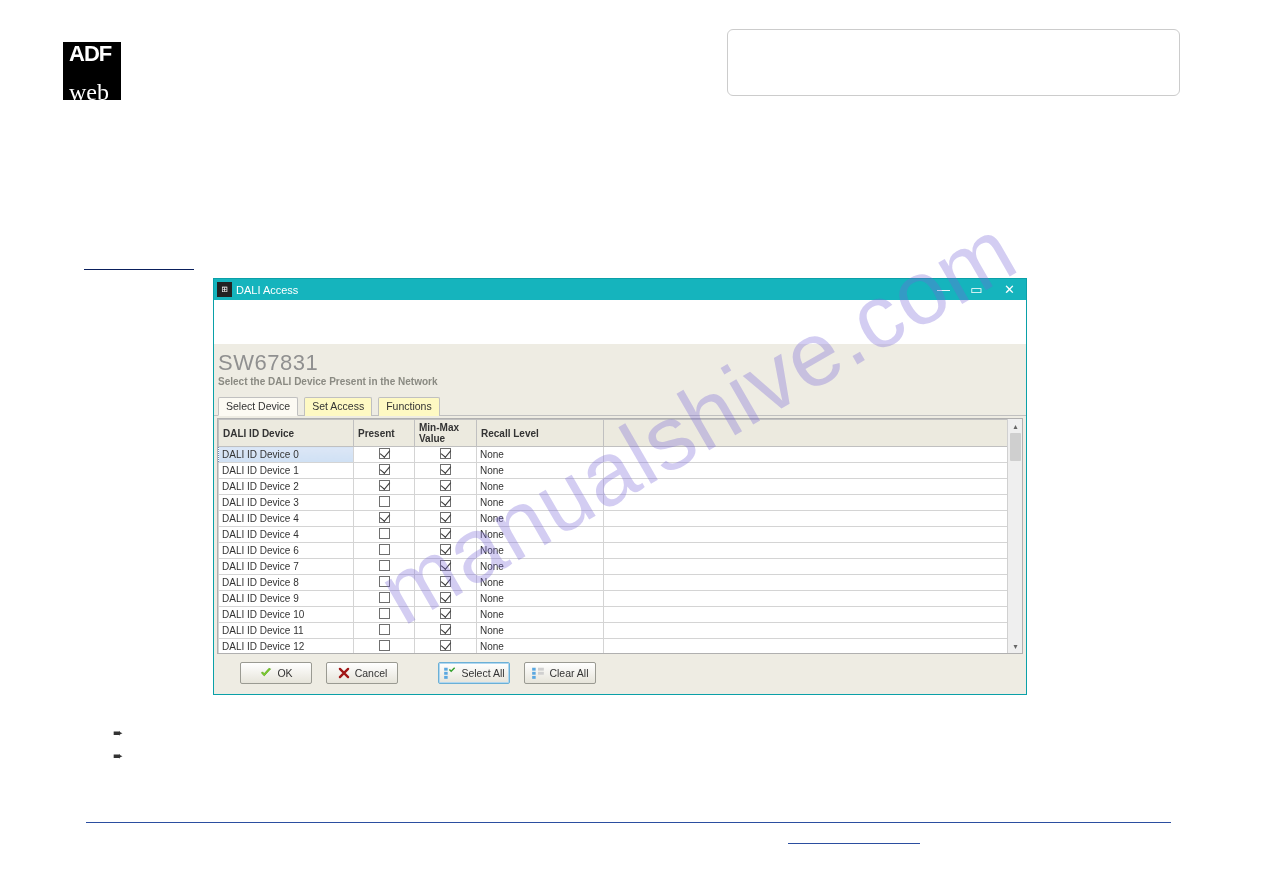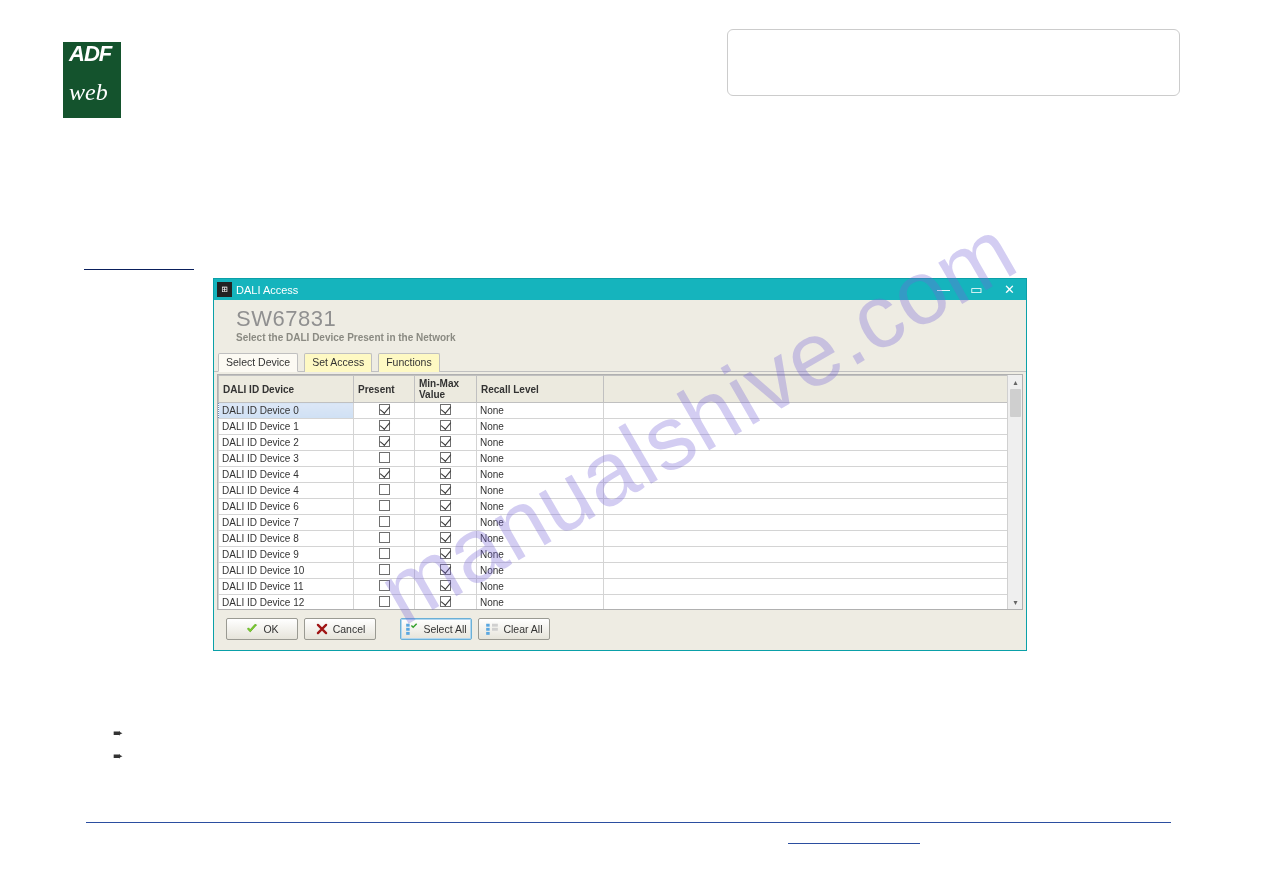--- a/index.html
+++ b/index.html
@@ -27,24 +27,23 @@
     letter-spacing: 1px;
     z-index: 10;
   }
 
   
   .logo {
     position: absolute;
     left: 63px;
     top: 42px;
     width: 58px;
-    height: 76px;
-    background: #14532d;
+    height: 58px;
+    background: #000000;
     color: #fff;
-    font-style: italic;
   }
   .logo .adf {
     position: absolute;
     left: 6px; top: -1px;
     font-size: 22px;
     font-weight: 900;
     color: #fff;
     letter-spacing: -1px;
     font-family: Arial Black, Arial, sans-serif;
   }
@@ -106,21 +105,22 @@
     color: #fff;
     font-size: 13px;
   }
   .titlebar .win-close { background: #e45b5b00; }
 
   .win-body {
     background: #eeece3;
     padding: 0 0 6px 0;
   }
   .header-block {
-    padding: 6px 10px 2px 22px;
+    padding: 6px 10px 2px 4px;
+    margin-top: 44px;
   }
   .header-block .code {
     font-size: 22px;
     font-family: Tahoma, Arial, sans-serif;
     color: #909090;
     font-weight: 400;
     letter-spacing: 0.5px;
   }
   .header-block .subtitle {
     font-size: 10px;
@@ -209,22 +209,22 @@
     position: absolute;
     top: 14px; left: 2px;
     width: 11px; height: 28px;
     background: #cfcfcf;
     border-radius: 1px;
   }
   .fake-vscroll .btn.down { position: absolute; bottom: 0; }
 
   .button-row {
     display: flex;
-    gap: 6px;
-    padding: 8px 10px 4px 12px;
+    gap: 14px;
+    padding: 8px 10px 4px 26px;
   }
   .btn3d {
     width: 72px;
     height: 22px;
     background: linear-gradient(#ffffff, #e6e4da);
     border: 1px solid #9a9a92;
     border-radius: 2px;
     display: flex;
     align-items: center;
     justify-content: center;

